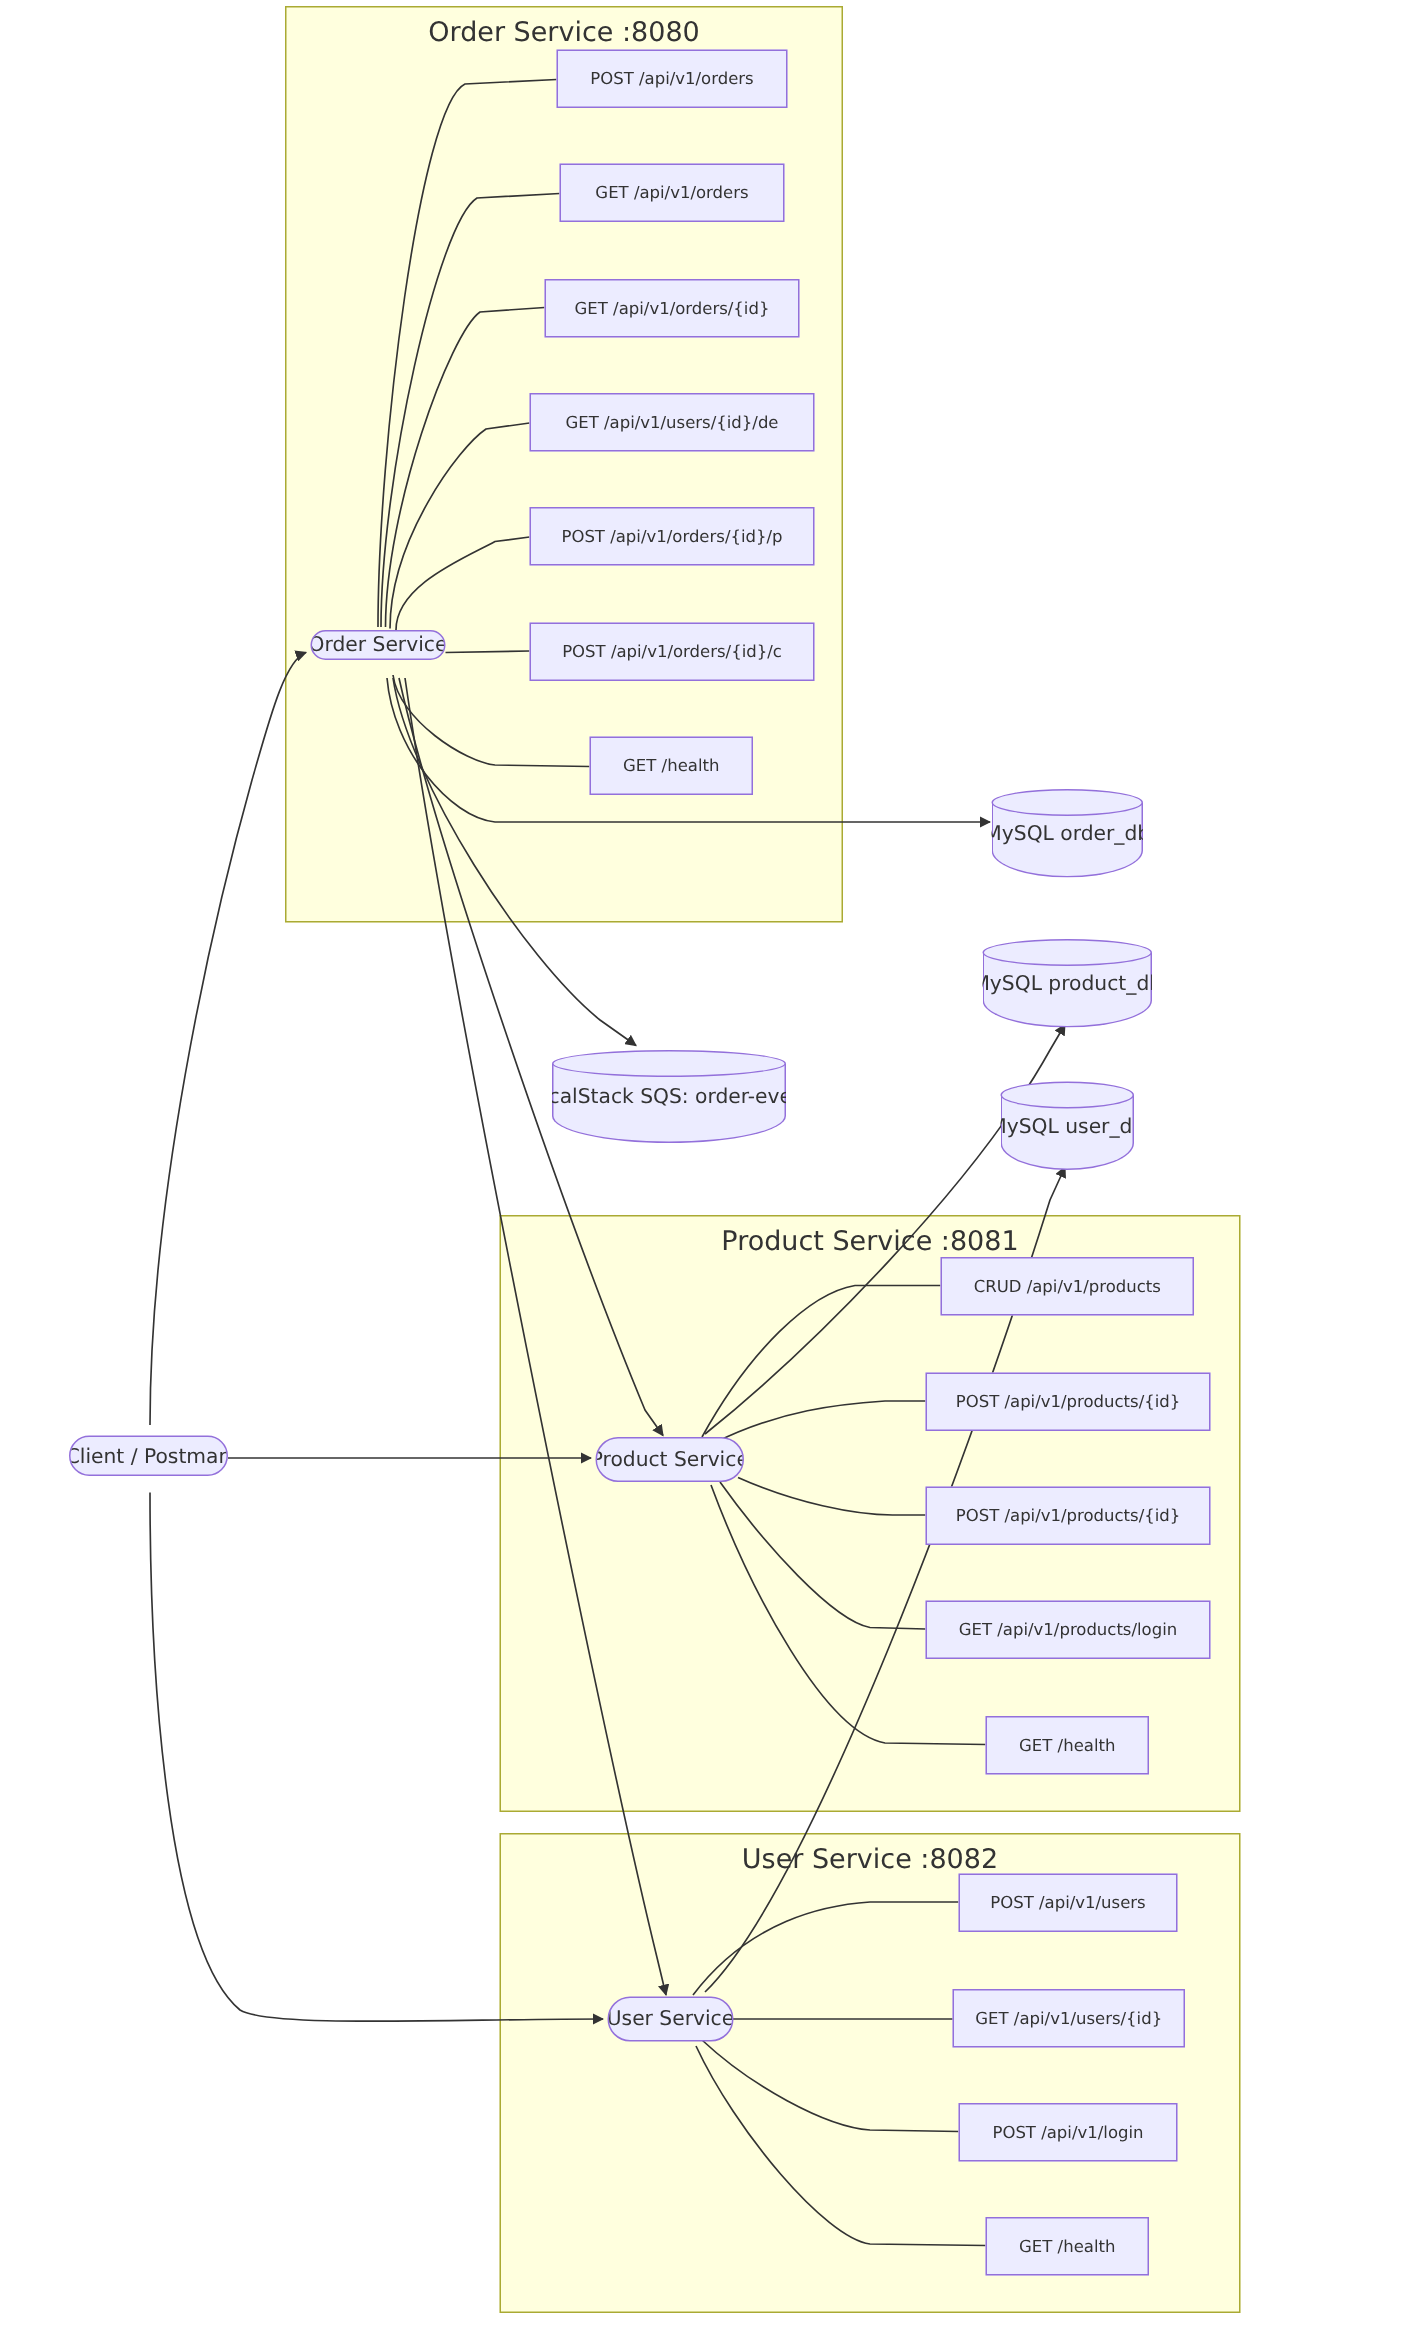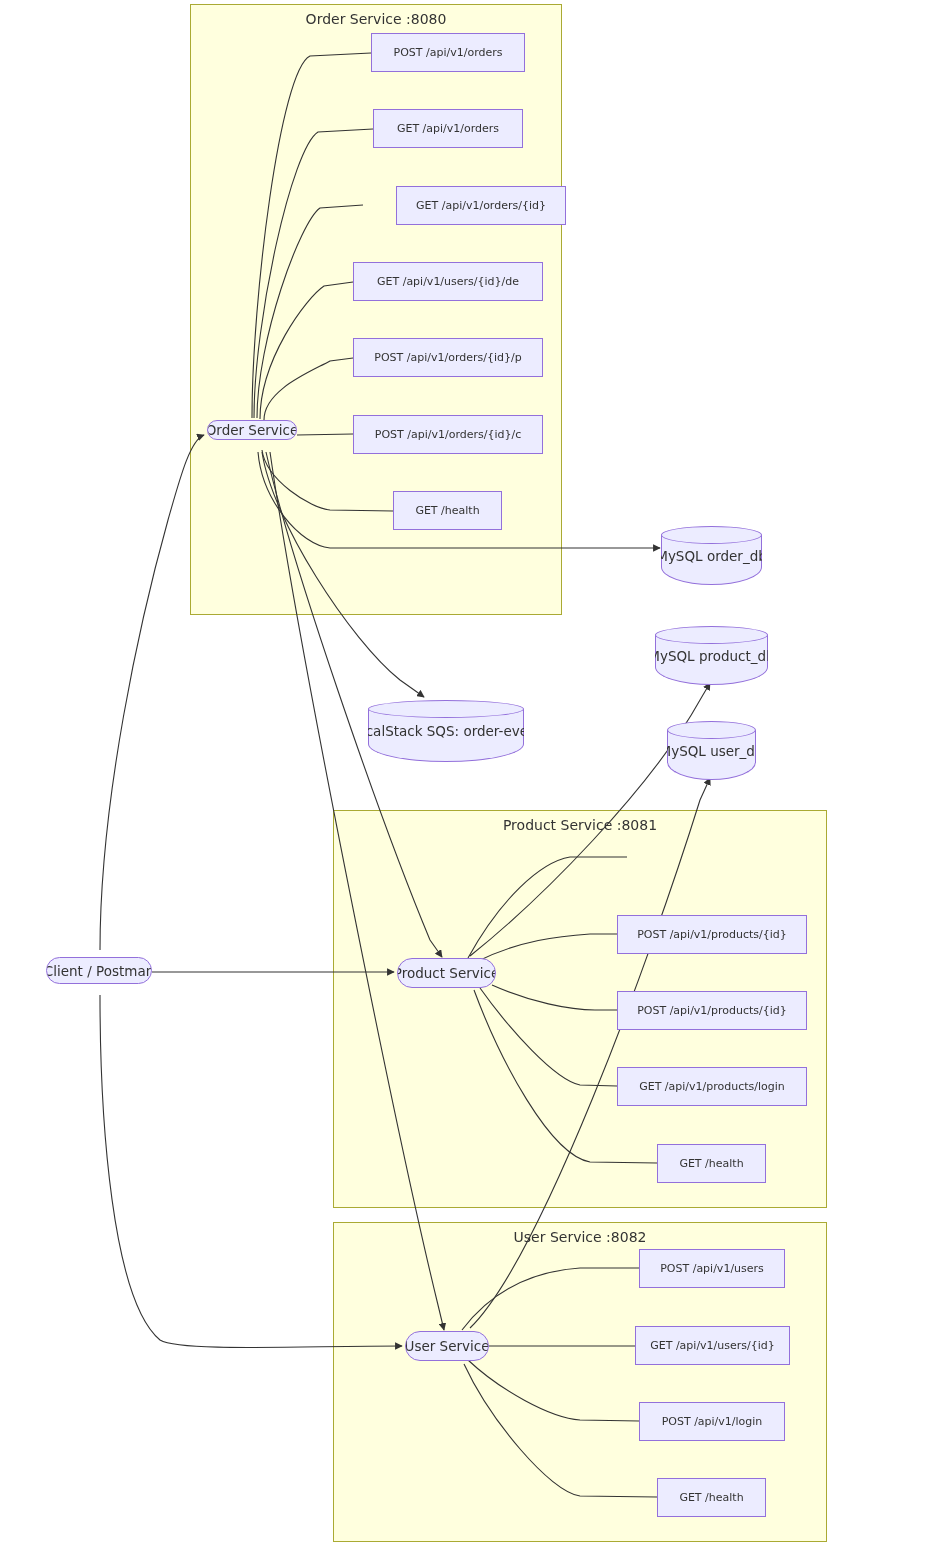--- a/index.html
+++ b/index.html
@@ -9,21 +9,21 @@
   }
   #canvas{position:absolute;left:0;top:0;width:944px;height:1550px;}
   svg.edges{position:absolute;left:0;top:0;width:944px;height:1550px;pointer-events:none;}
 
   .cluster{
     position:absolute;background:#ffffde;border:1px solid #aaaa33;
     box-sizing:border-box;
   }
   .cluster-title{
     position:absolute;top:6px;left:0;width:100%;text-align:center;
-    font-size:14px;color:#333333;white-space:nowrap;
+    font-size:18px;color:#333333;white-space:nowrap;
   }
 
   
   .node-rect{
     position:absolute;background:#ececff;border:1px solid #9370db;
     box-sizing:border-box;display:flex;align-items:center;
     justify-content:center;overflow:hidden;
   }
   .node-rect > span{
     font-size:11px;color:#333333;white-space:nowrap;
@@ -128,21 +128,21 @@
   <div class="node-round" style="left:207px;top:420px;width:90px;height:20px;">
     <span>Order Service</span>
   </div>
 
   <div class="node-rect" style="left:371px;top:33px;width:154px;height:39px;">
     <span>POST /api/v1/orders</span>
   </div>
   <div class="node-rect" style="left:373px;top:109px;width:150px;height:39px;">
     <span>GET /api/v1/orders</span>
   </div>
-  <div class="node-rect" style="left:363px;top:186px;width:170px;height:39px;margin-left:33px;">
+  <div class="node-rect" style="left:363px;top:186px;width:170px;height:39px;">
     <span>GET /api/v1/orders/{id}</span>
   </div>
   <div class="node-rect" style="left:353px;top:262px;width:190px;height:39px;">
     <span>GET /api/v1/users/{id}/de</span>
   </div>
   <div class="node-rect" style="left:353px;top:338px;width:190px;height:39px;">
     <span>POST /api/v1/orders/{id}/p</span>
   </div>
   <div class="node-rect" style="left:353px;top:415px;width:190px;height:39px;">
     <span>POST /api/v1/orders/{id}/c</span>
@@ -170,20 +170,23 @@
   <div class="node-cyl" style="left:667px;top:721px;width:89px;height:59px;">
     <div class="cyl-body"></div>
     <div class="cyl-top"></div>
     <div class="cyl-label">MySQL user_db</div>
   </div>
 
   <div class="node-round" style="left:397px;top:958px;width:99px;height:30px;">
     <span>Product Service</span>
   </div>
 
+  <div class="node-rect" style="left:627px;top:838px;width:169px;height:39px;">
+    <span>CRUD /api/v1/products</span>
+  </div>
   <div class="node-rect" style="left:617px;top:915px;width:190px;height:39px;">
     <span>POST /api/v1/products/{id}</span>
   </div>
   <div class="node-rect" style="left:617px;top:991px;width:190px;height:39px;">
     <span>POST /api/v1/products/{id}</span>
   </div>
   <div class="node-rect" style="left:617px;top:1067px;width:190px;height:39px;">
     <span>GET /api/v1/products/login</span>
   </div>
   <div class="node-rect" style="left:657px;top:1144px;width:109px;height:39px;">

